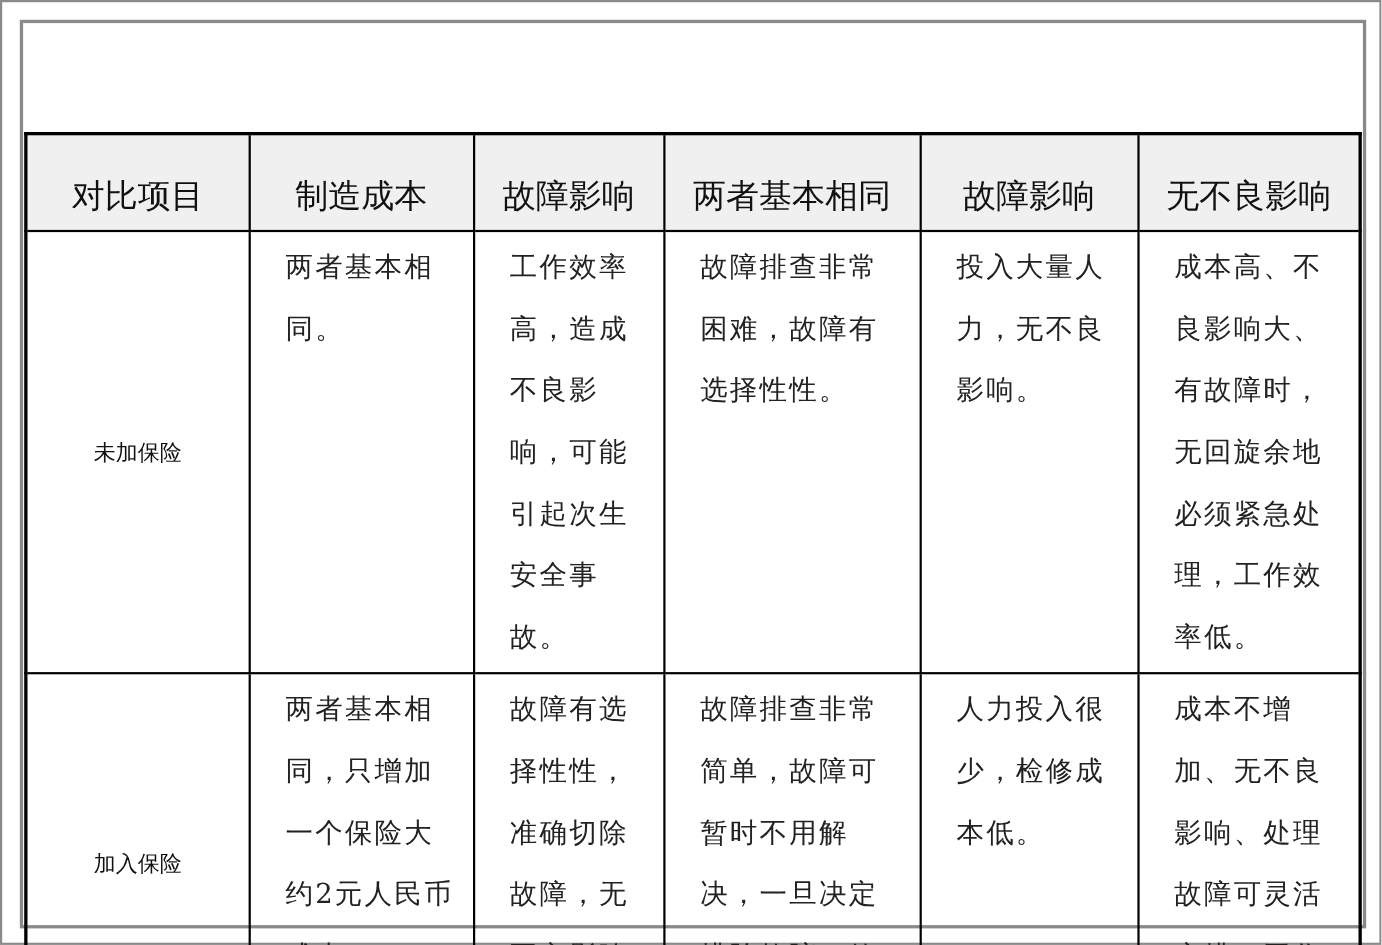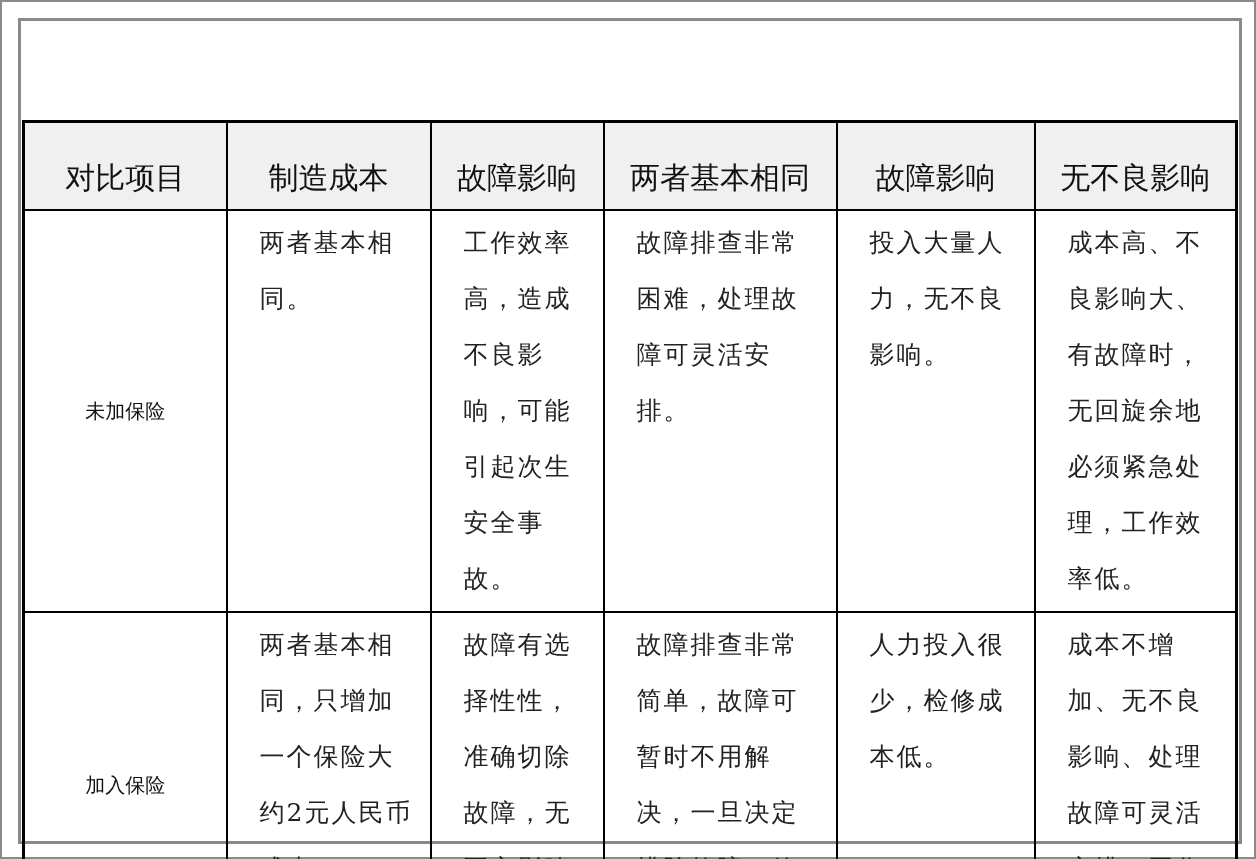--- a/index.html
+++ b/index.html
@@ -51,21 +51,21 @@
         <th>两者基本相同</th>
         <th>故障影响</th>
         <th>无不良影响</th>
       </tr>
     </thead>
     <tbody>
       <tr class="r1">
         <td class="rowhead">未加保险</td>
         <td>两者基本相同。</td>
         <td>工作效率高，造成不良影响，可能引起次生安全事故。</td>
-        <td>故障排查非常困难，处理故障可灵活安排。</td>
+        <td>故障排查非常困难，故障有选择性性。</td>
         <td>投入大量人力，无不良影响。</td>
         <td>成本高、不良影响大、有故障时，无回旋余地必须紧急处理，工作效率低。</td>
       </tr>
       <tr class="r2">
         <td class="rowhead">加入保险</td>
         <td>两者基本相同，只增加一个保险大约2元人民币成本。</td>
         <td>故障有选择性性，准确切除故障，无不良影响</td>
         <td>故障排查非常简单，故障可暂时不用解决，一旦决定排除故障，效率很高。</td>
         <td>人力投入很少，检修成本低。</td>
         <td>成本不增加、无不良影响、处理故障可灵活安排，工作效率高。</td>

